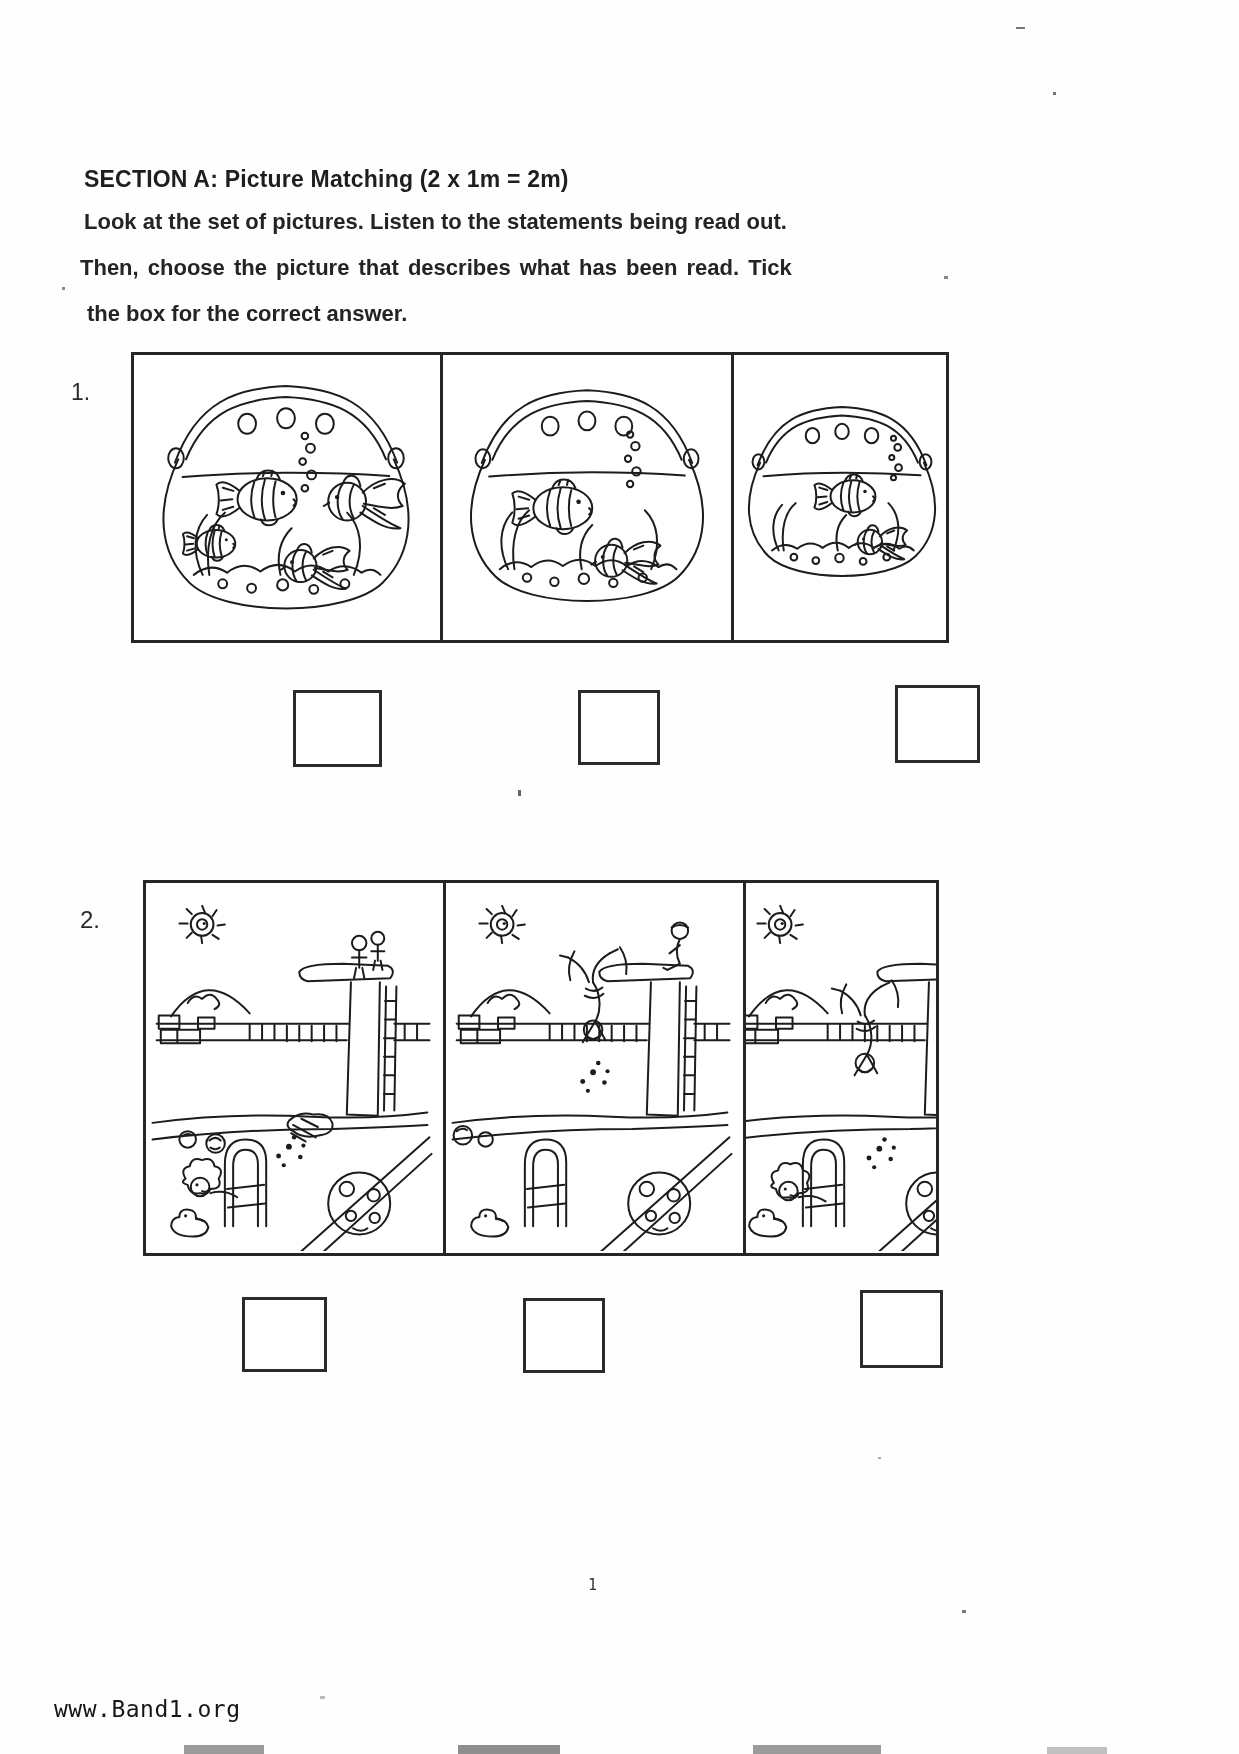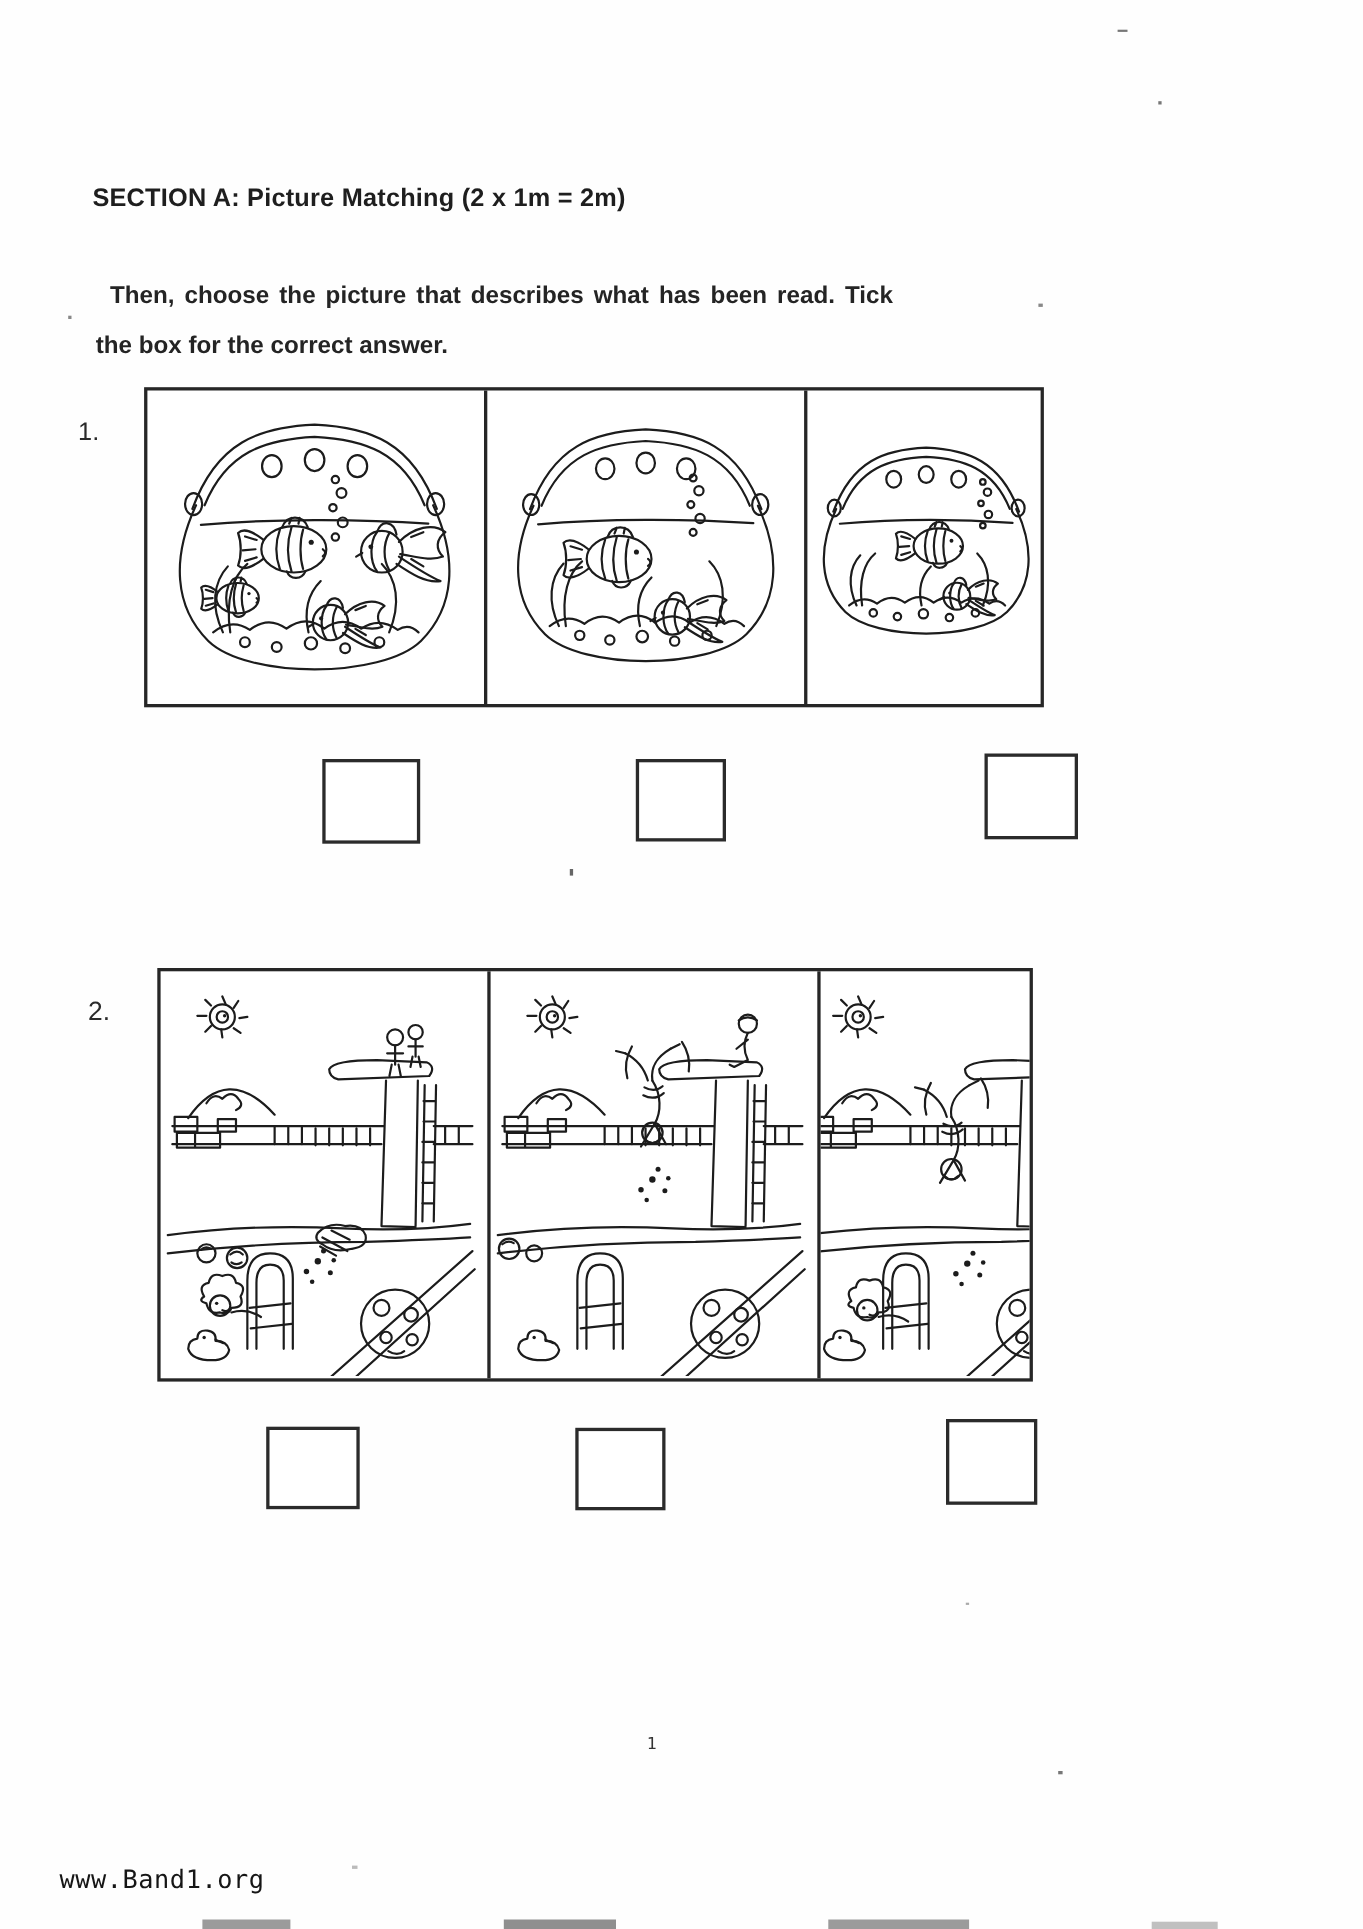--- a/index.html
+++ b/index.html
@@ -153,21 +153,22 @@
           <path d="M21,1 q6,-5 11,0 M22,8 q5,3 9,0"></path>
       </g>
       <g id="pl-float" class="ink">
         <path d="M-12,-8 q10,-10 24,-6 q14,-2 18,8 q2,10 -12,12 q-16,4 -26,-4 q-8,-4 -4,-10 Z"></path>
         <path d="M-8,-4 l22,12 M0,-10 l16,8 M-10,4 l14,8"></path>
       </g>
     </defs>
   </svg>
 
   <div class="txt title" style="left:84px;top:166px;">SECTION A: Picture Matching (2 x 1m = 2m)</div>
-  <div class="txt instr" style="left:100px;top:255px;word-spacing:3px;text-align:right;">Then, choose the picture that describes what has been read. Tick</div>
+  <div class="txt instr" style="left:84px;top:209px;">Look at the set of pictures. Listen to the statements being read out.</div>
+  <div class="txt instr" style="left:80px;top:255px;word-spacing:3px;text-align:right;">Then, choose the picture that describes what has been read. Tick</div>
   <div class="txt instr" style="left:87px;top:301px;">the box for the correct answer.</div>
 
   <div class="txt qnum" style="left:71px;top:379px;">1.</div>
 
   <div class="strip" style="left:131px;top:352px;width:812px;height:285px;">
     <div class="panel divider" style="width:306px;">
       <svg viewBox="0 0 270 250" width="300" height="278" style="margin:2px 0 0 2px;">
         <use href="#fb-bowl"></use>
         <g transform="translate(118,128) scale(0.95)">
             <use href="#fish-striped"></use>

